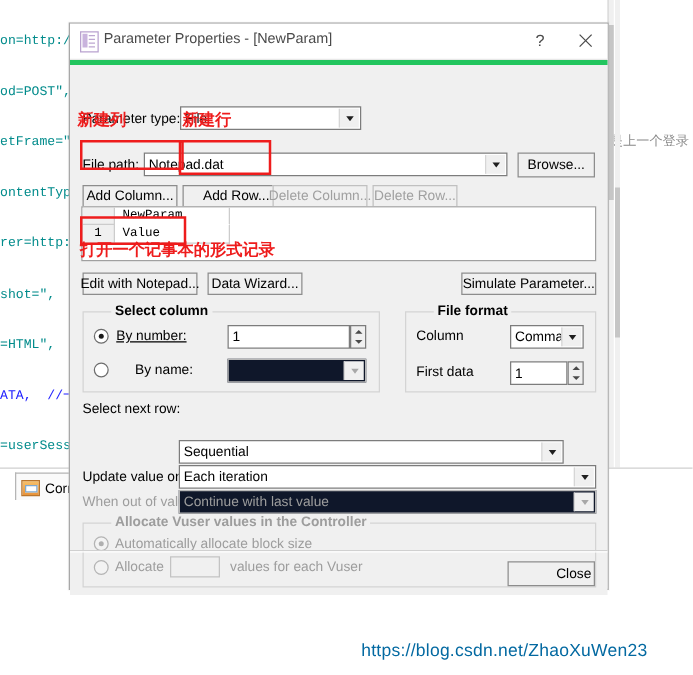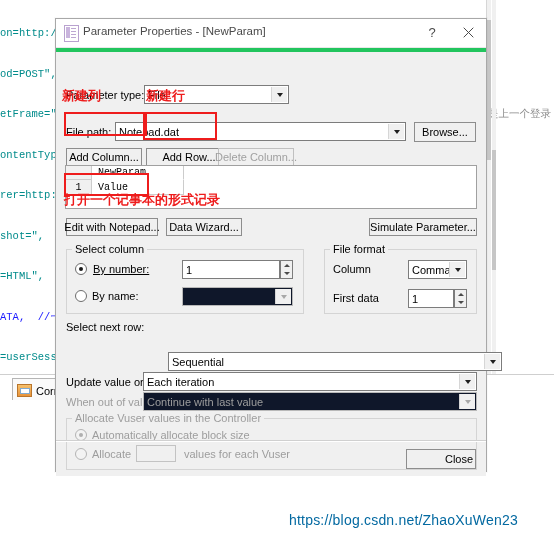--- a/index.html
+++ b/index.html
@@ -278,26 +278,27 @@
     border-top:3px solid #4a4a4a;
   }
 
   .groupbox {
     position: absolute;
     border: 1px solid #d4d4d4;
     box-sizing: border-box;
   }
   .groupbox > .gtitle {
     position: absolute;
-    top: -7px; left: 5px;
+    top: -7px; left: 22px;
     background: #f0f0f0;
     padding: 0 3px;
     font-size: 11px;
     color: #000;
     white-space: nowrap;
+    font-weight: bold;
   }
   .groupbox > .gtitle.dis { color: #9d9d9d; }
 
   .radio {
     position: absolute;
     width: 12px; height: 12px;
     border-radius: 50%;
     border: 1px solid #6d6d6d;
     background: #ffffff;
     box-sizing: border-box;
@@ -489,20 +490,21 @@
       <span>Notepad.dat</span>
       <span class="arw">
           <i></i>
         </span>
     </div>
     <div class="btn" style="left:358px; top:70px; width:62px; height:20px;">Browse...</div>
 
     <div class="btn" style="left:10px; top:96px; width:76px; height:18px;">Add Column...</div>
     <div class="btn" style="left:90px; top:96px; width:86px; height:18px;">Add Row...</div>
     <div class="btn dis" style="left:162px; top:96px; width:76px; height:18px;">Delete Column...</div>
+    <div class="btn dis" style="left:242px; top:96px; width:68px; height:18px;">Delete Row...</div>
 
     <div id="grid">
       <div class="gcorner"></div>
       <div class="ghead">NewParam</div>
       <div class="ghead-rest"></div>
       <div class="grownum">1</div>
       <div class="gcell">Value</div>
     </div>
 
     <div class="btn" style="left:10px; top:166px; width:92px; height:18px;">Edit with Notepad...</div>
@@ -517,21 +519,21 @@
     <div class="txtbox" style="left:126px; top:208px; width:98px; height:19px;">1</div>
     <div class="spin" style="left:224px; top:208px; height:19px;">
       <div class="up">
           <i></i>
         </div>
       <div class="dn">
           <i></i>
         </div>
     </div>
     <span class="radio" style="left:19px; top:238px;"></span>
-    <span class="lbl" style="left:36px; top:238px;text-align:center;">By name:</span>
+    <span class="lbl" style="left:52px; top:238px;text-align:center;">By name:</span>
     <div class="combo dis" style="left:126px; top:235px; width:111px; height:19px;">
       <span></span>
       <span class="arw">
           <i></i>
         </span>
     </div>
 
     <div class="groupbox" style="left:268px; top:197px; width:153px; height:65px;">
       <span class="gtitle">File format</span>
     </div>
@@ -547,21 +549,21 @@
     <div class="spin" style="left:398px; top:237px; height:19px;">
       <div class="up">
           <i></i>
         </div>
       <div class="dn">
           <i></i>
         </div>
     </div>
 
     <span class="lbl" style="left:10px; top:269px;">Select next row:</span>
-    <div class="combo" style="left:87px; top:300px; width:334px; height:19px;margin-left:25px;">
+    <div class="combo" style="left:87px; top:300px; width:308px; height:19px;">
       <span>Sequential</span>
       <span class="arw">
           <i></i>
         </span>
     </div>
     <span class="lbl" style="left:10px; top:324px;">Update value on:</span>
     <div class="combo" style="left:87px; top:320px; width:334px; height:19px;">
       <span>Each iteration</span>
       <span class="arw">
           <i></i>

